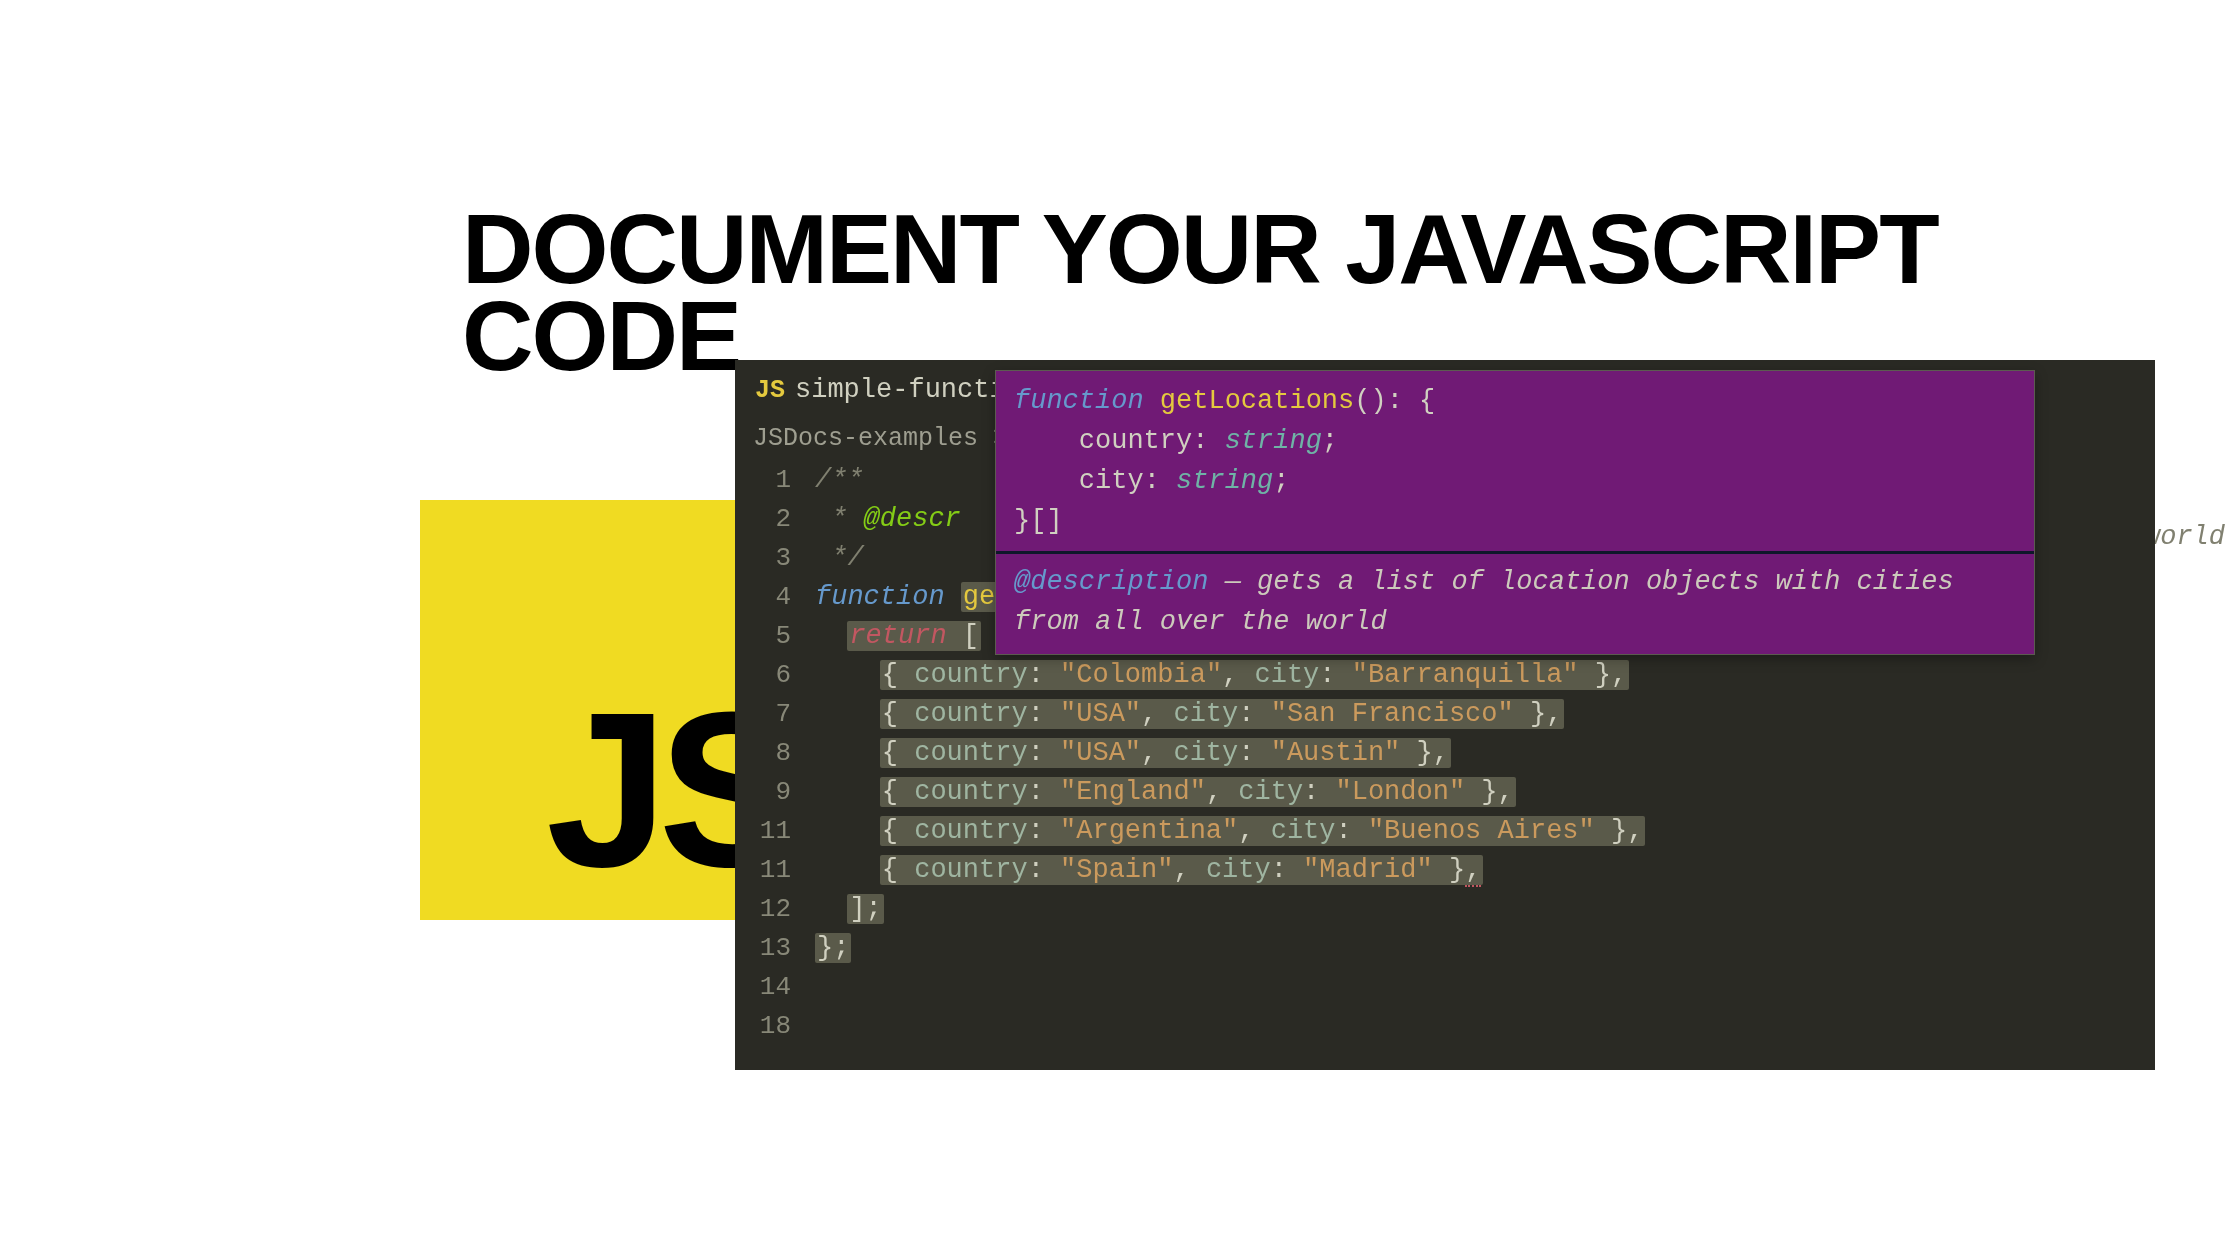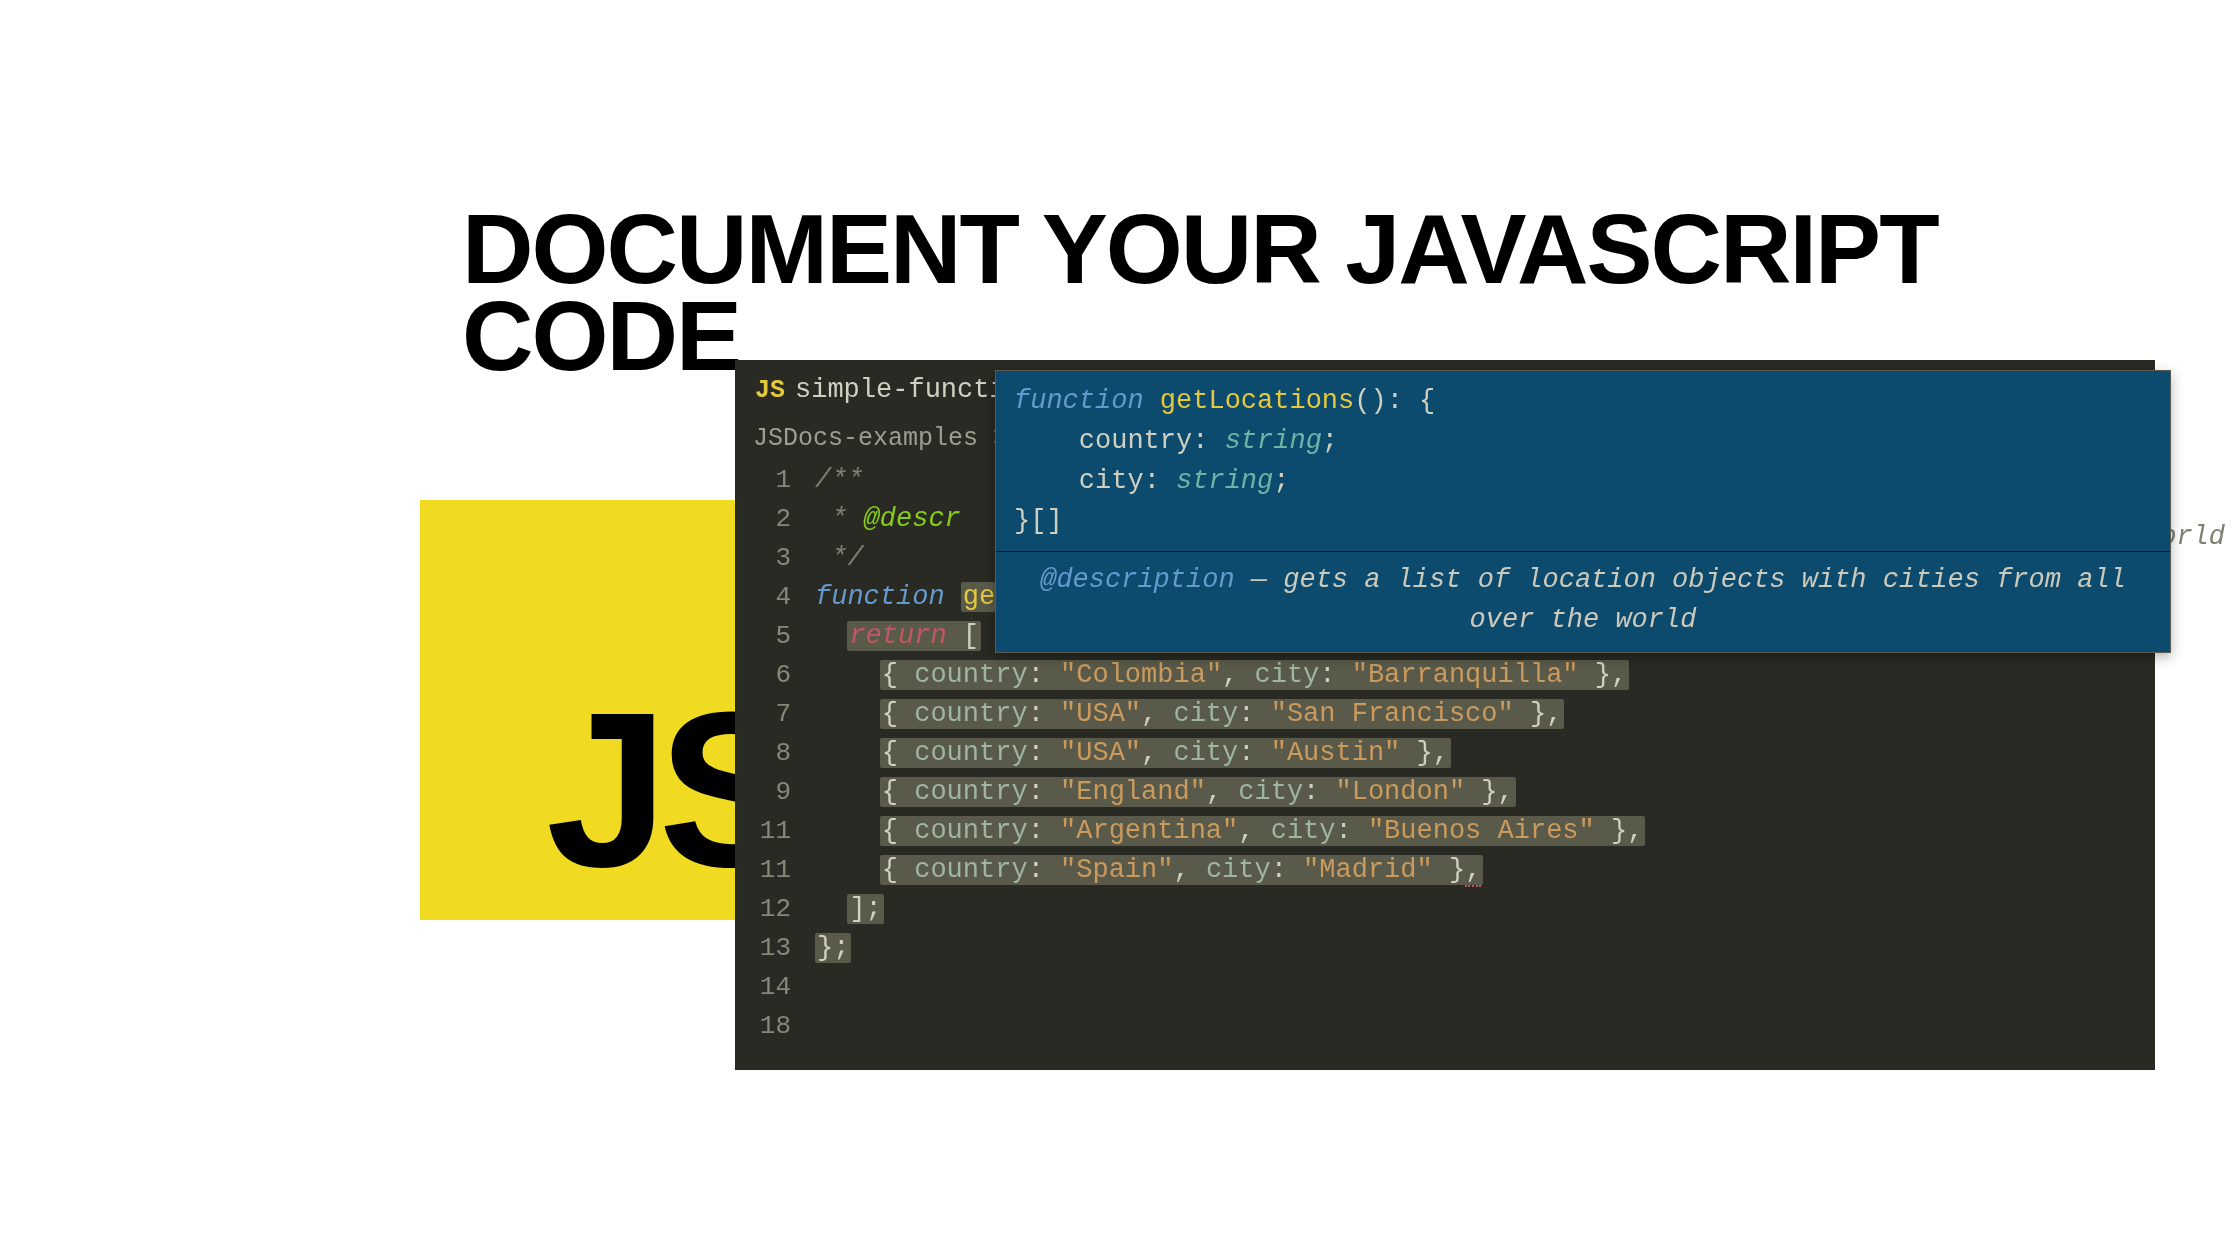--- a/index.html
+++ b/index.html
@@ -112,38 +112,37 @@
     .string { color: #cb9a5d; }
     .highlight-bg {
       background: #5a5a4a;
       border-radius: 2px;
       padding: 0 2px;
     }
     .tooltip {
       position: absolute;
       left: 995px;
       top: 370px;
-      width: 1176px;
-      background: #0c4a6e;
+      width: 1040px;
+      background: #701a75;
       border: 1px solid #5c5b50;
       font-family: Consolas, Monaco, "Courier New", monospace;
       font-size: 27px;
       line-height: 40px;
       box-shadow: 0 4px 12px rgba(0,0,0,0.3);
       z-index: 10;
     }
     .tooltip-sig {
       padding: 10px 18px;
     }
     .tooltip-desc {
       padding: 8px 18px 12px 18px;
-      border-top: 1px solid #0f172a;
+      border-top: 3px solid #0f172a;
       color: #cccabb;
       font-style: italic;
-      text-align: center;
     }
     .t-keyword { color: #6699cc; font-style: italic; }
     .t-fn { color: #e4c93e; }
     .t-type { color: #6fb3a6; font-style: italic; }
     .t-prop { color: #d0d0c0; }
     .t-punct { color: #d0d0c0; }
     .error-mark {
       border-bottom: 2px dotted #c25761;
     }
     .behind-text {

